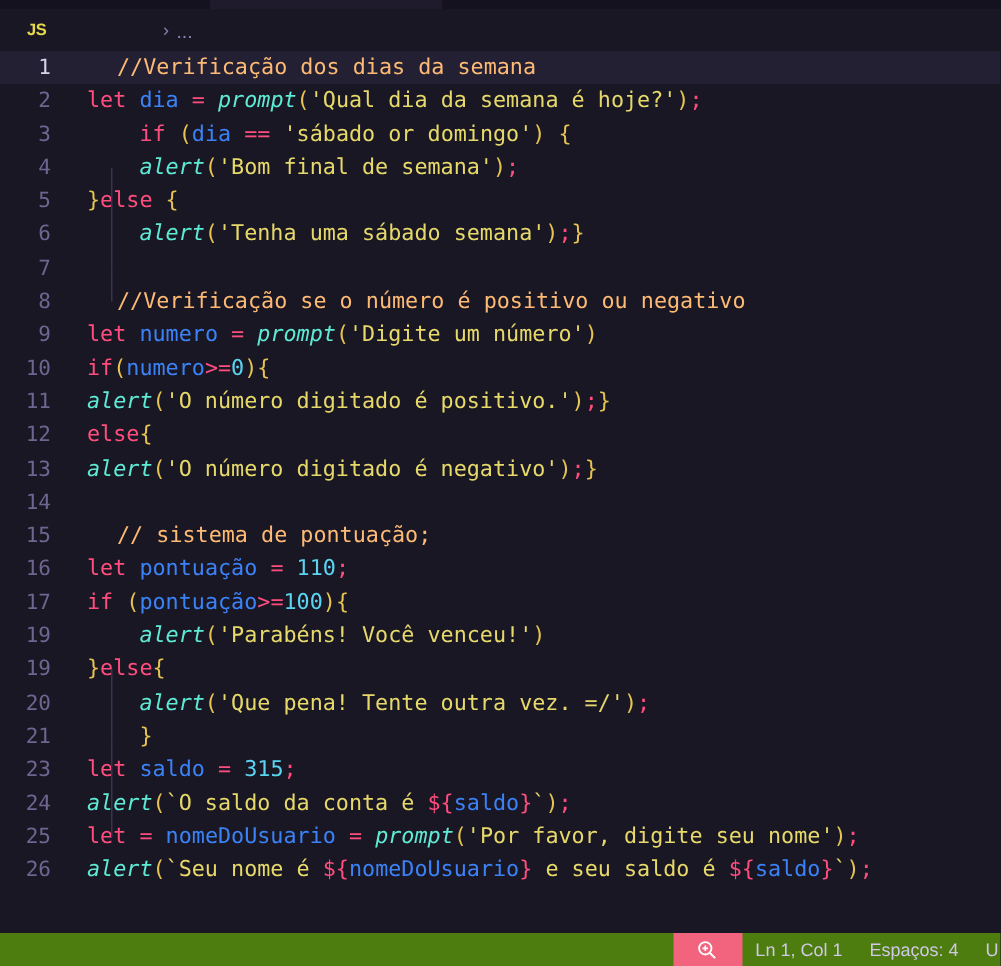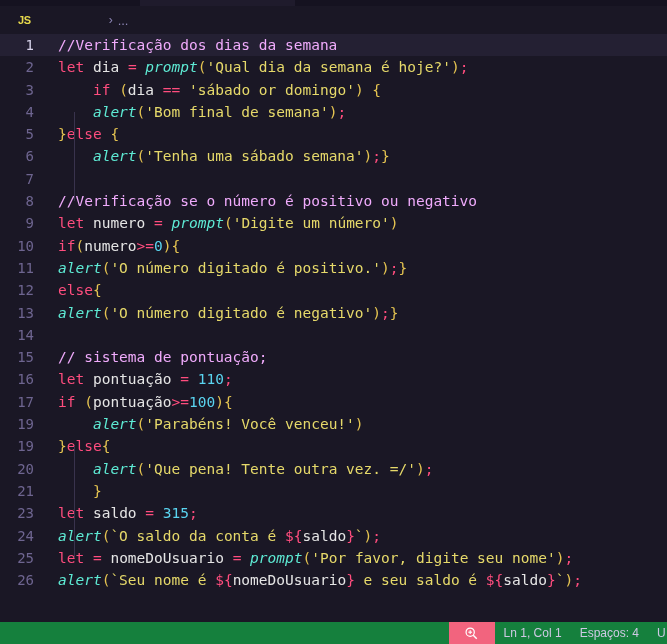--- a/index.html
+++ b/index.html
@@ -118,36 +118,36 @@
   
   .lightbulb {
     position: absolute;
     left: 4px;
     top: 4px;
     width: 16px;
     height: 16px;
   }
 
   
-  .t-com  { color: #f0abfc; }
+  .t-com  { color: #fdba74; margin-left: 20px; }
   .t-kw   { color: #ff4d7e; }
   .t-fn   { color: #5eead4; font-style: italic; }
   .t-str  { color: #e6d96a; }
   .t-num  { color: #5ad4f0; }
-  .t-var  { color: #e5e5e5; }
+  .t-var  { color: #3b82f6; }
   .t-par  { color: #e5c451; }
   .t-tpl  { color: #e6d96a; text-align: center; }
   .t-intp { color: #ff4d7e; }
   .t-punc { color: #ff4d7e; }
 
   
   .statusbar {
     flex: 0 0 auto;
     height: 22px;
-    background: #15803d;
+    background: #4d7c0f;
     display: flex;
     align-items: center;
     justify-content: flex-end;
     font-family: "Liberation Sans", sans-serif;
     font-size: 12px;
     color: #cfc9e4;
     overflow: hidden;
   }
   .sb-badge {
     background: #f2647e;

